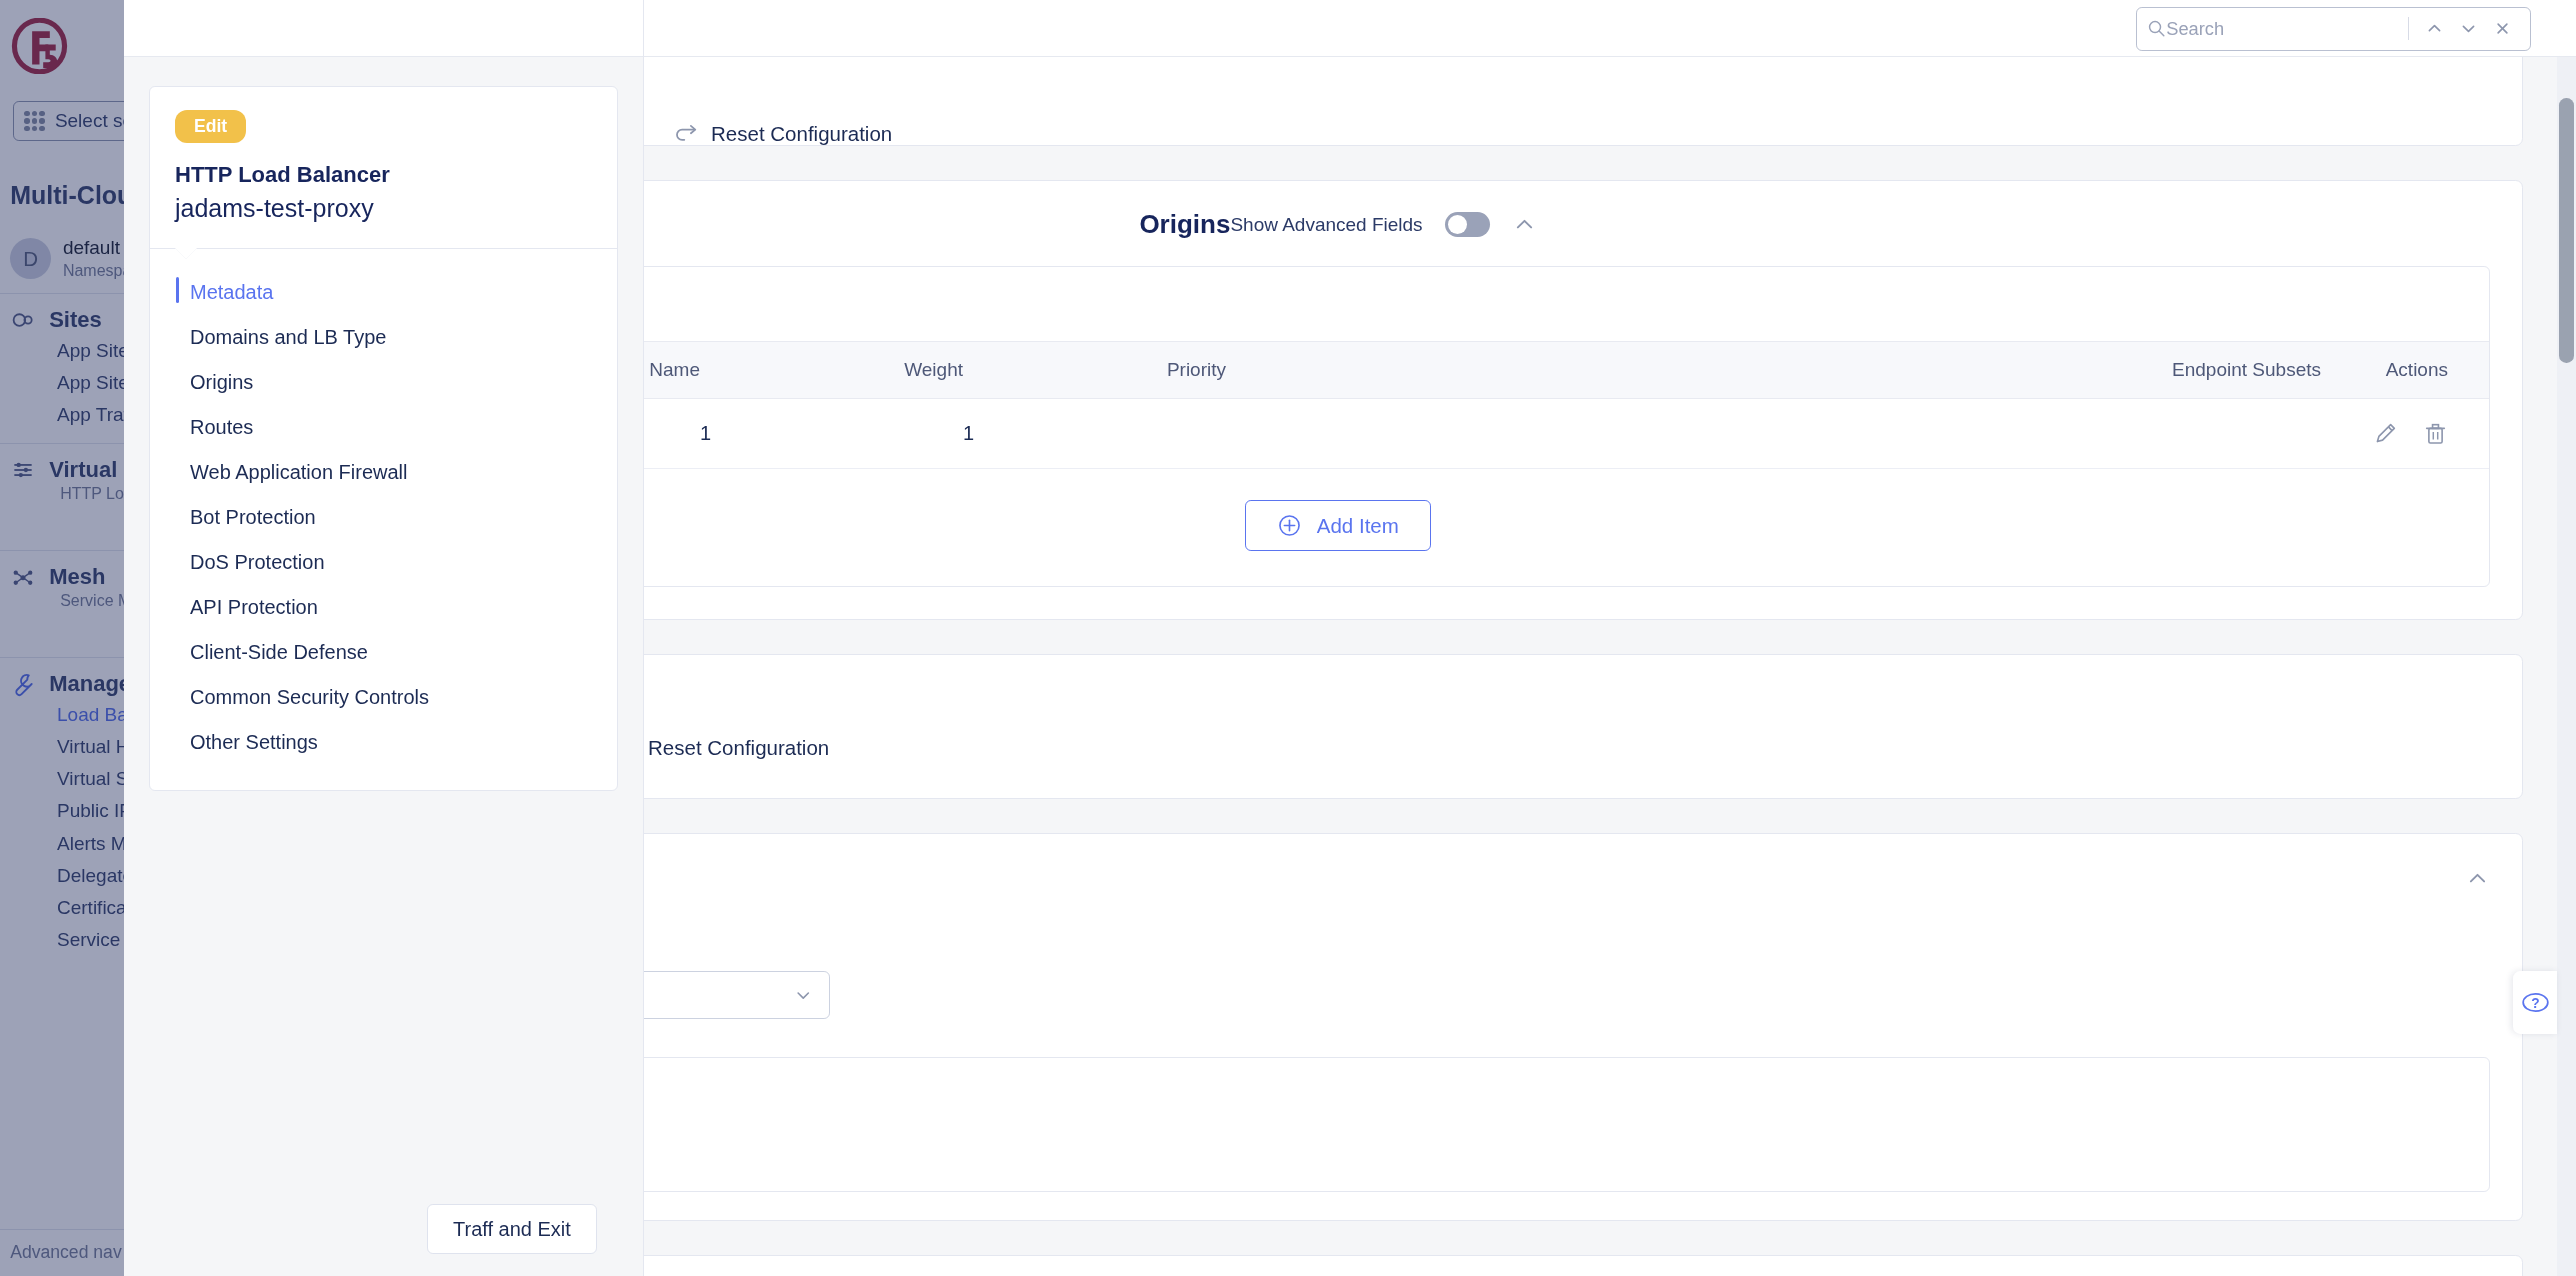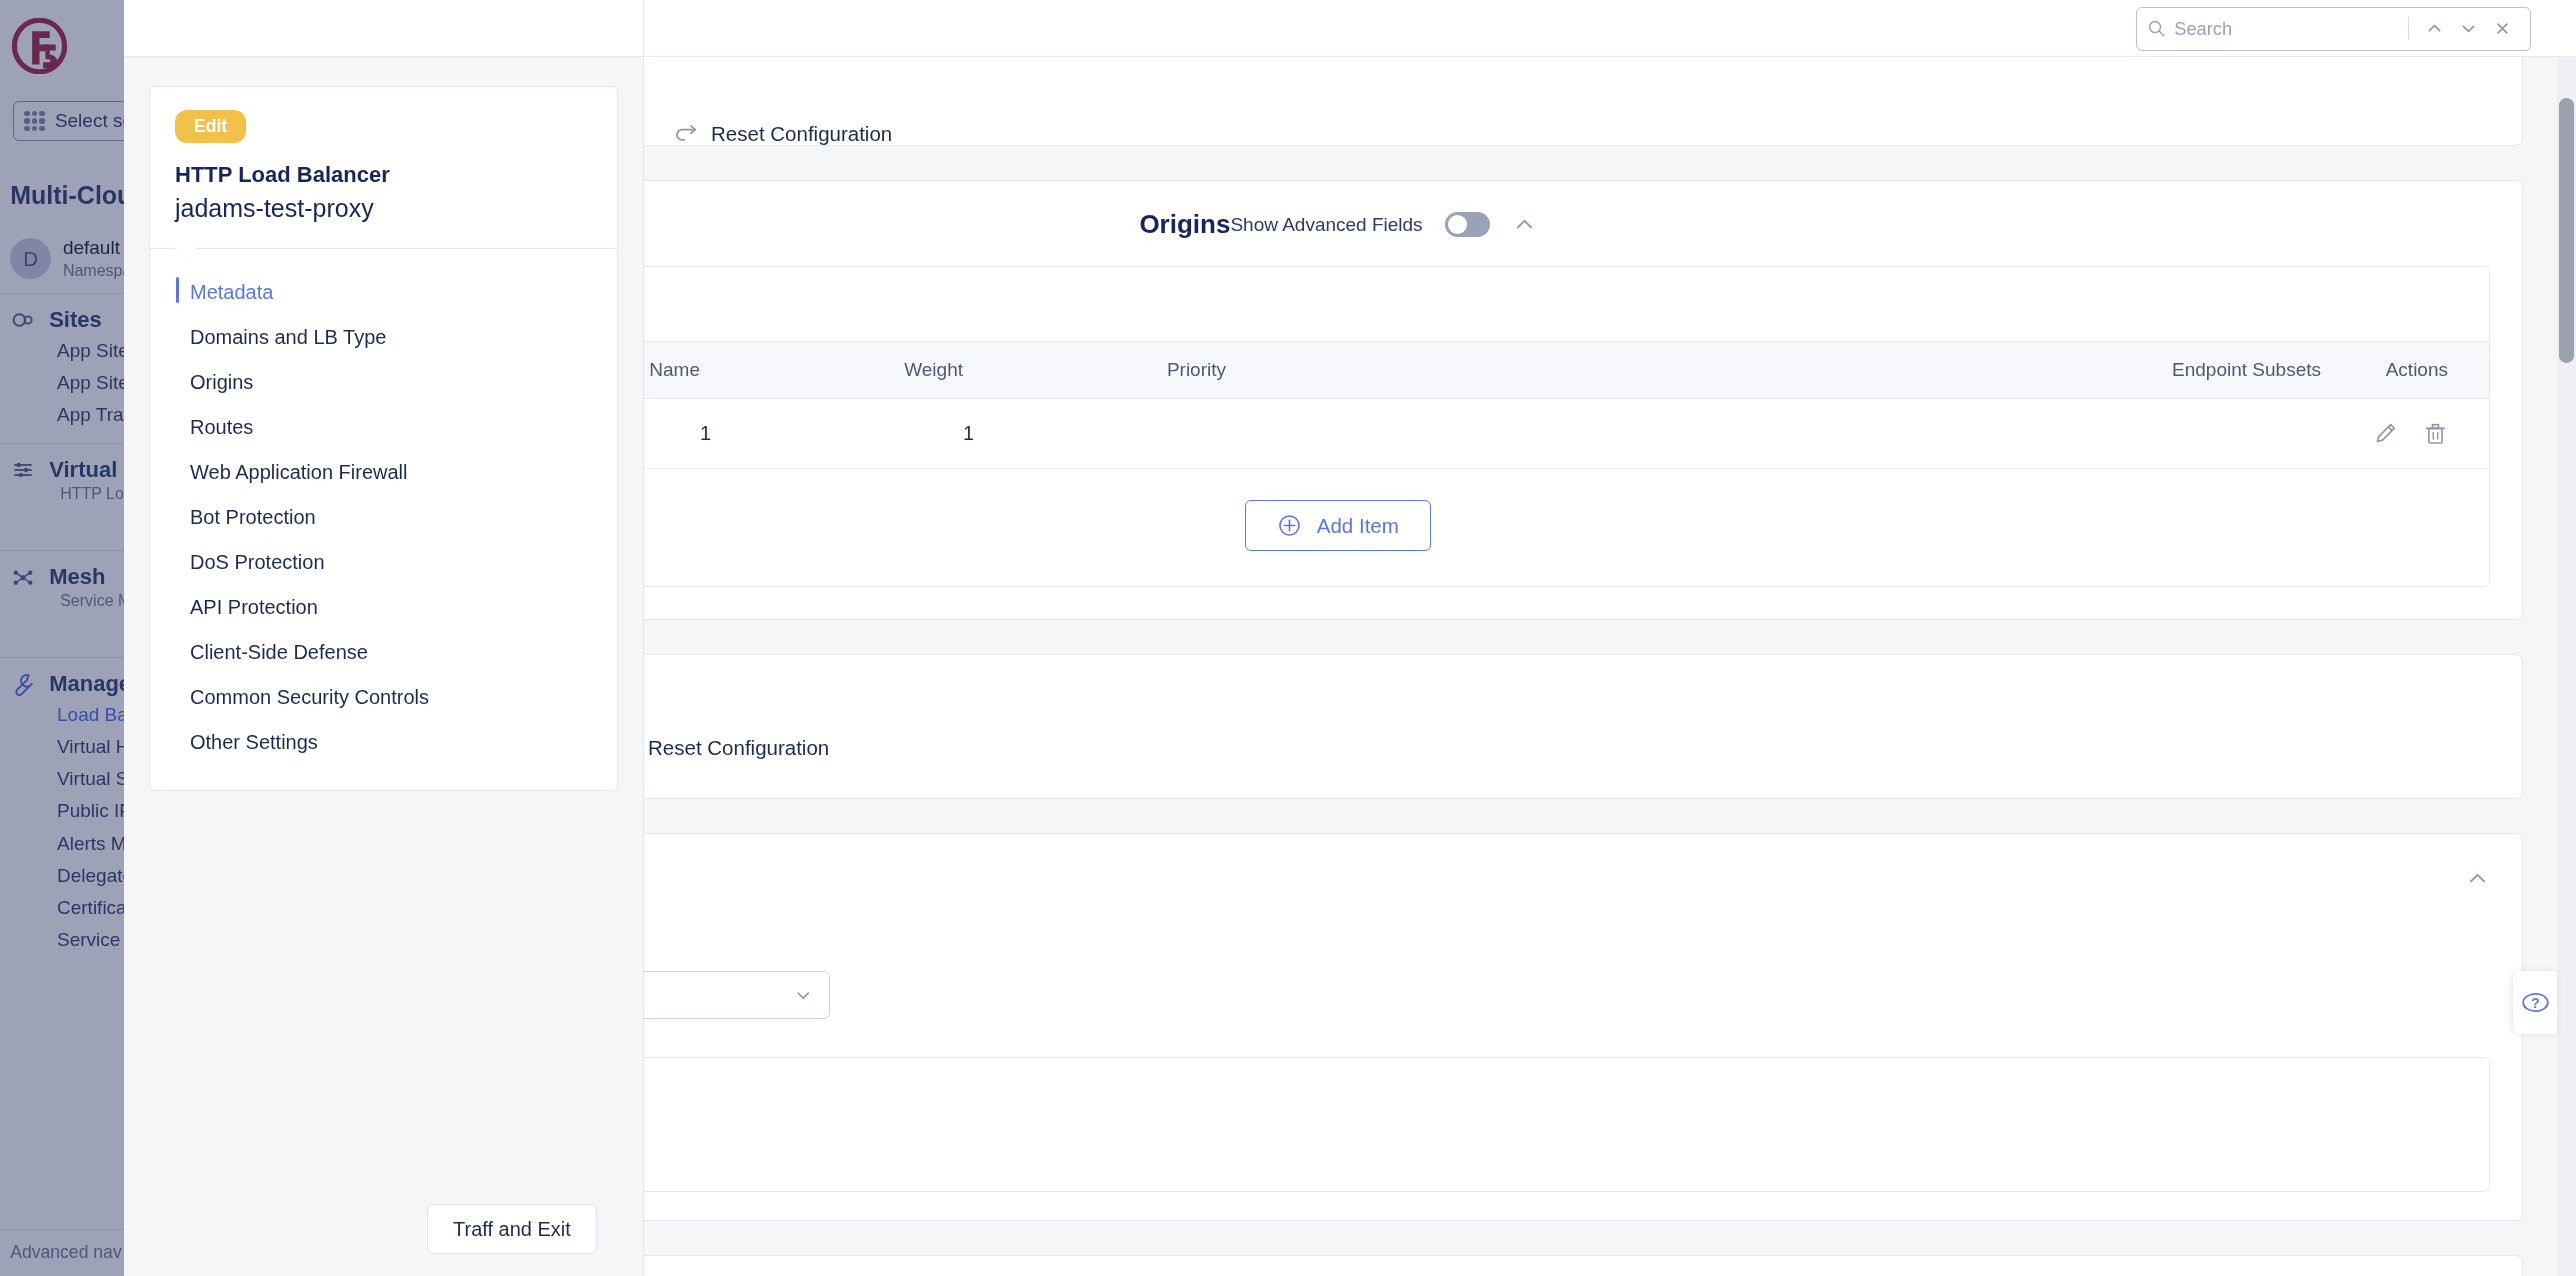--- a/index.html
+++ b/index.html
@@ -117,21 +117,21 @@
   }
 
   .searchbox {
     position: absolute; right: 45px; top: 6.6px;
     width: 395px; height: 44px;
     border: 0.7px solid #b9c0d1; border-radius: 5.9px;
     background: #fff;
     display: flex; align-items: center; padding: 0 10.2px;
   }
   .searchbox .mag { width: 19px; height: 19px; flex: none; color: #9aa2b8; }
-  .searchbox .ph { font-size: 18.3px; color: #9aa2b8; margin-left: 8px; flex: 1; }
+  .searchbox .ph { font-size: 18.3px; color: #9aa2b8; margin-left: 0; flex: 1; }
   .searchbox .divider { width: 0.7px; height: 23.4px; background: #d7dbe6; margin: 0 8.8px; }
   .searchbox .ctl {
     width: 34px; height: 34px; display: flex;
     align-items: center; justify-content: center; color: #8d96ad;
   }
 
   
   .scroll {
     position: absolute; left: 0; top: 57px;
     width: 2452px; height: 1219px;

